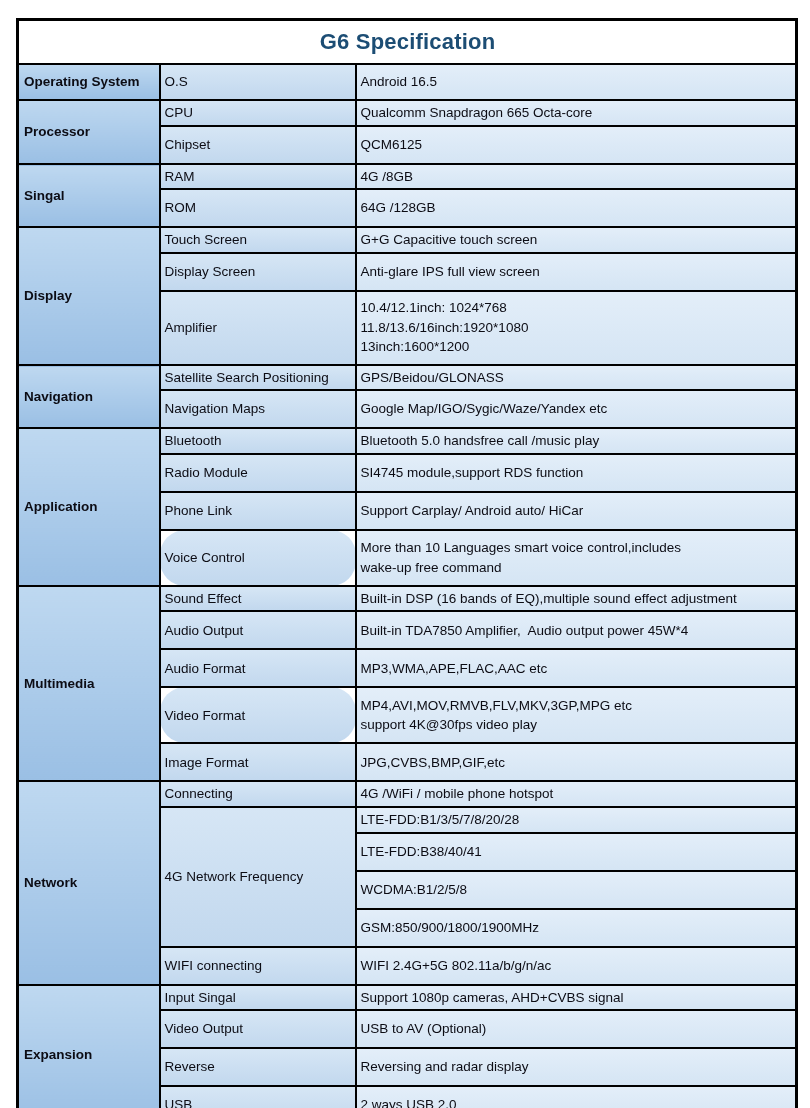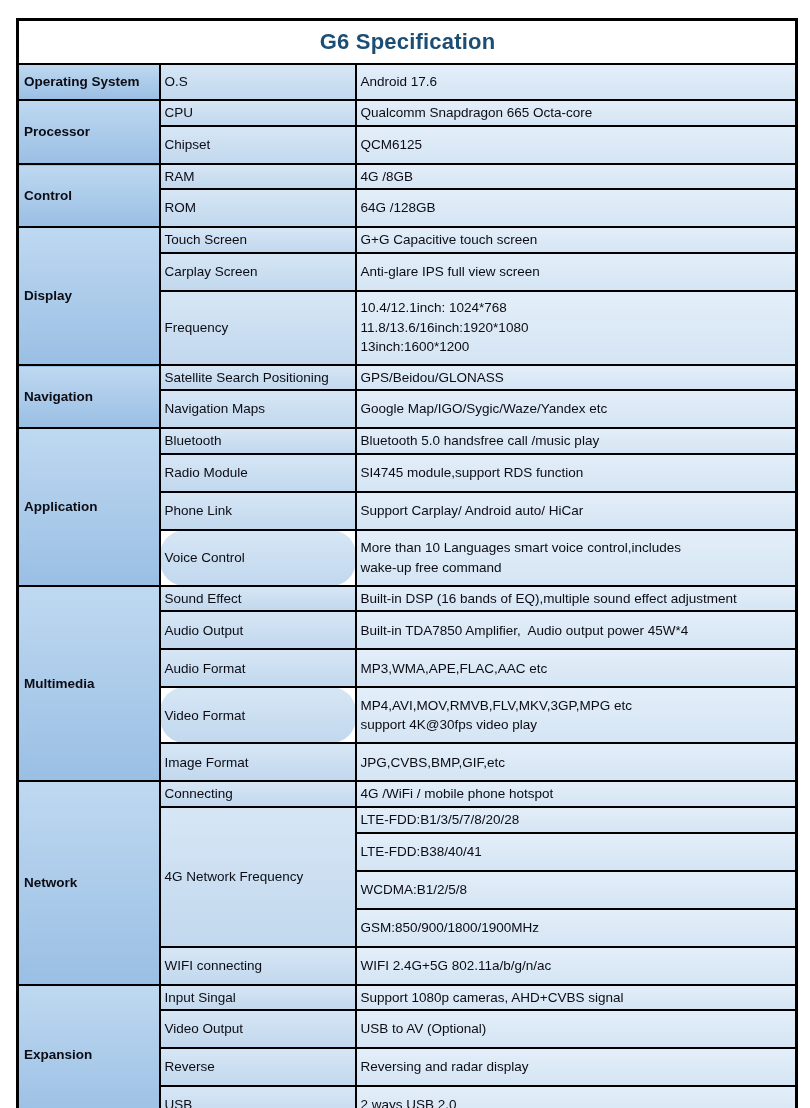--- a/index.html
+++ b/index.html
@@ -69,54 +69,54 @@
     </colgroup>
 
     <tbody>
         <tr>
       <td class="title-cell" colspan="3">G6 Specification</td>
     </tr>
 
     <tr>
       <td class="cat h30">Operating System</td>
       <td class="lbl">O.S</td>
-      <td class="val">Android 17.6</td>
+      <td class="val">Android 16.5</td>
     </tr>
 
     <tr>
       <td class="cat h32" rowspan="2">Processor</td>
       <td class="lbl">CPU</td>
       <td class="val">Qualcomm Snapdragon 665 Octa-core</td>
     </tr>
     <tr>
       <td class="lbl h32">Chipset</td>
       <td class="val">QCM6125</td>
     </tr>
 
     <tr>
-      <td class="cat h32" rowspan="2">Control</td>
+      <td class="cat h32" rowspan="2">Singal</td>
       <td class="lbl">RAM</td>
       <td class="val">4G /8GB</td>
     </tr>
     <tr>
       <td class="lbl h32">ROM</td>
       <td class="val">64G /128GB</td>
     </tr>
 
     <tr>
       <td class="cat h32" rowspan="3">Display</td>
       <td class="lbl">Touch Screen</td>
       <td class="val">G+G Capacitive touch screen</td>
     </tr>
     <tr>
-      <td class="lbl h32">Carplay Screen</td>
+      <td class="lbl h32">Display Screen</td>
       <td class="val">Anti-glare IPS full view screen</td>
     </tr>
     <tr>
-      <td class="lbl h68">Frequency</td>
+      <td class="lbl h68">Amplifier</td>
       <td class="val">10.4/12.1inch: 1024*768
 11.8/13.6/16inch:1920*1080
 13inch:1600*1200</td>
     </tr>
 
     <tr>
       <td class="cat h32" rowspan="2">Navigation</td>
       <td class="lbl">Satellite Search Positioning</td>
       <td class="val">GPS/Beidou/GLONASS</td>
     </tr>

